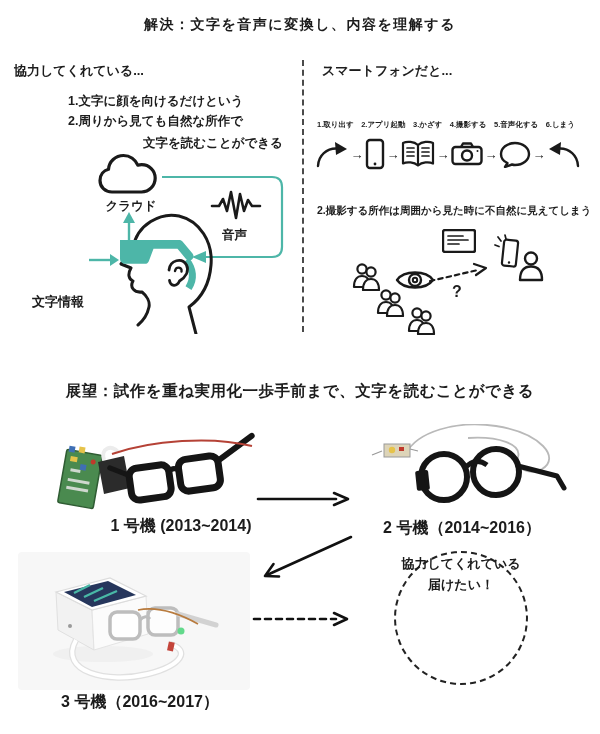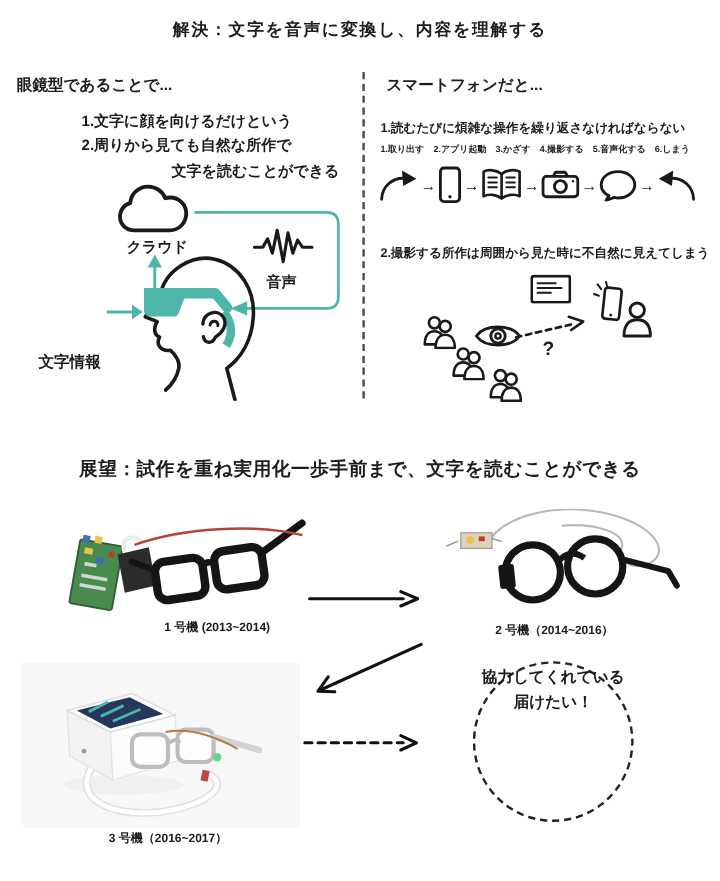--- a/index.html
+++ b/index.html
@@ -12,40 +12,40 @@
   .h2{left:0;top:381px;width:600px;text-align:center;font-size:15.5px;font-weight:800;letter-spacing:.5px;}
   .sec-head{font-size:13px;font-weight:bold;}
   .pt{font-size:12.5px;font-weight:bold;line-height:19px;}
   .pt-s{font-size:10.5px;font-weight:bold;}
   .steps{left:317px;top:120px;width:258px;display:flex;justify-content:space-between;font-size:7.5px;font-weight:bold;}
   .iconrow{left:315px;top:135px;width:266px;height:38px;display:flex;align-items:center;justify-content:space-between;}
   .flowarrow{font-size:13px;font-weight:bold;color:#222;line-height:1;}
   .sep{left:302px;top:60px;height:272px;width:0;border-left:2px dashed #4a4a4a;}
   .textbox{left:28px;top:240px;width:51px;height:41px;border:3px solid #111;display:flex;align-items:center;justify-content:center;font-size:13px;font-weight:bold;letter-spacing:3px;}
   .lbl{font-size:12.5px;font-weight:bold;}
-  .protolbl{width:200px;text-align:center;font-size:10px;font-weight:bold;}
+  .protolbl{width:200px;text-align:center;font-size:16px;font-weight:bold;}
   .circle4{left:394px;top:551px;width:130px;height:130px;border:2.5px dashed #222;border-radius:50%;display:flex;flex-direction:column;align-items:center;font-size:13px;font-weight:bold;line-height:21px;text-align:center;}
   .photo3{left:18px;top:552px;width:232px;height:138px;background:#f7f7f7;border-radius:4px;}
   .q{font-size:16px;font-weight:bold;}
   
   .ik{stroke:#1a1a1a;fill:none;stroke-width:2.4;stroke-linecap:round;stroke-linejoin:round;}
   .ikw{stroke:#1a1a1a;fill:#fff;stroke-width:2.4;stroke-linecap:round;stroke-linejoin:round;}
   .thin{stroke-width:1.7;}
   .tl{stroke:var(--teal);fill:none;stroke-width:2.4;}
   .tlf{fill:var(--teal);stroke:none;}
   .blk{stroke:#111;fill:none;stroke-width:2.6;stroke-linecap:round;stroke-linejoin:round;}
 </style>
 </head>
 <body>
 
 <div class="stage">
 
   <div class="abs title">解決：文字を音声に変換し、内容を理解する</div>
 
-  <div class="abs sec-head" style="left:14px;top:62px;">眼鏡型であることで...</div>
+  <div class="abs sec-head" style="left:14px;top:62px;">協力してくれている...</div>
   <div class="abs pt" style="left:68px;top:92px;">1.文字に顔を向けるだけという</div>
   <div class="abs pt" style="left:68px;top:112px;">2.周りから見ても自然な所作で</div>
   <div class="abs pt" style="left:143px;top:134px;text-align:right;">文字を読むことができる</div>
 
   <svg class="abs" style="left:98px;top:151px;" width="66" height="46" viewBox="0 0 66 46">
     <path class="ikw" style="stroke-width:3.2" d="M14 41 C7 41 2 36 2 29.5 C2 24 5.5 19.6 10.5 18.3 C11 10.5 17.5 4.5 25.5 4.5 C32 4.5 37.6 8.5 39.8 14.2 C41 13.8 42.3 13.6 43.7 13.6 C51.2 13.6 57.2 19.6 57.2 27 C57.2 34.8 51 41 43.5 41 Z"></path>
   </svg>
   <div class="abs lbl ctr" style="left:96px;top:198px;width:70px;">クラウド</div>
 
   <svg class="abs" style="left:121px;top:211px;" width="16" height="32" viewBox="0 0 16 32">
@@ -75,21 +75,20 @@
     <path class="ik" style="stroke-width:3" d="M16 40 L4 56 L14 60 C10.5 66 11.5 71 16 73 C12.5 79 17 85 25 84 C30 88 33 94 32 99 C30.5 106 27 112 21 117"></path>
     <path class="tlf" d="M72 50 C80 59 81.5 72 74.5 82 L68.5 78.2 C74 70 72.5 60.5 66.5 54.5 Z"></path>
     <path class="tlf" d="M3 32 H62 C63.5 32 64.8 32.6 65.7 33.7 L75.5 45.5 C77 47.3 76.8 50 75 51.5 C73.2 53 70.5 52.8 69 51 L60.5 40.8 H36.5 L31.8 53.2 C31.2 54.8 29.7 55.8 28 55.8 H8 C5.2 55.8 3 53.6 3 50.8 Z"></path>
     <path class="ikw" style="stroke-width:2.8" d="M52 62 C53 52 65 49 69.5 57 C72.5 63 68.5 69 62.5 73 C60 79 53.5 78.6 52.5 72.5"></path>
     <path class="ik" style="stroke-width:2.4" d="M58 63 C59 58 65.5 59 64.5 63.5"></path>
   </svg>
 
   <div class="abs sep"></div>
 
   <div class="abs sec-head" style="left:322px;top:62px;">スマートフォンだと...</div>
-  <div class="abs pt-s" style="left:317px;top:100px;width:275px;">1.読むたびに煩雑な操作を繰り返さなければならない</div>
 
   <div class="abs steps">
     <span>1.取り出す</span>
     <span>2.アプリ起動</span>
     <span>3.かざす</span>
     <span>4.撮影する</span>
     <span>5.音声化する</span>
     <span>6.しまう</span>
   </div>
 

